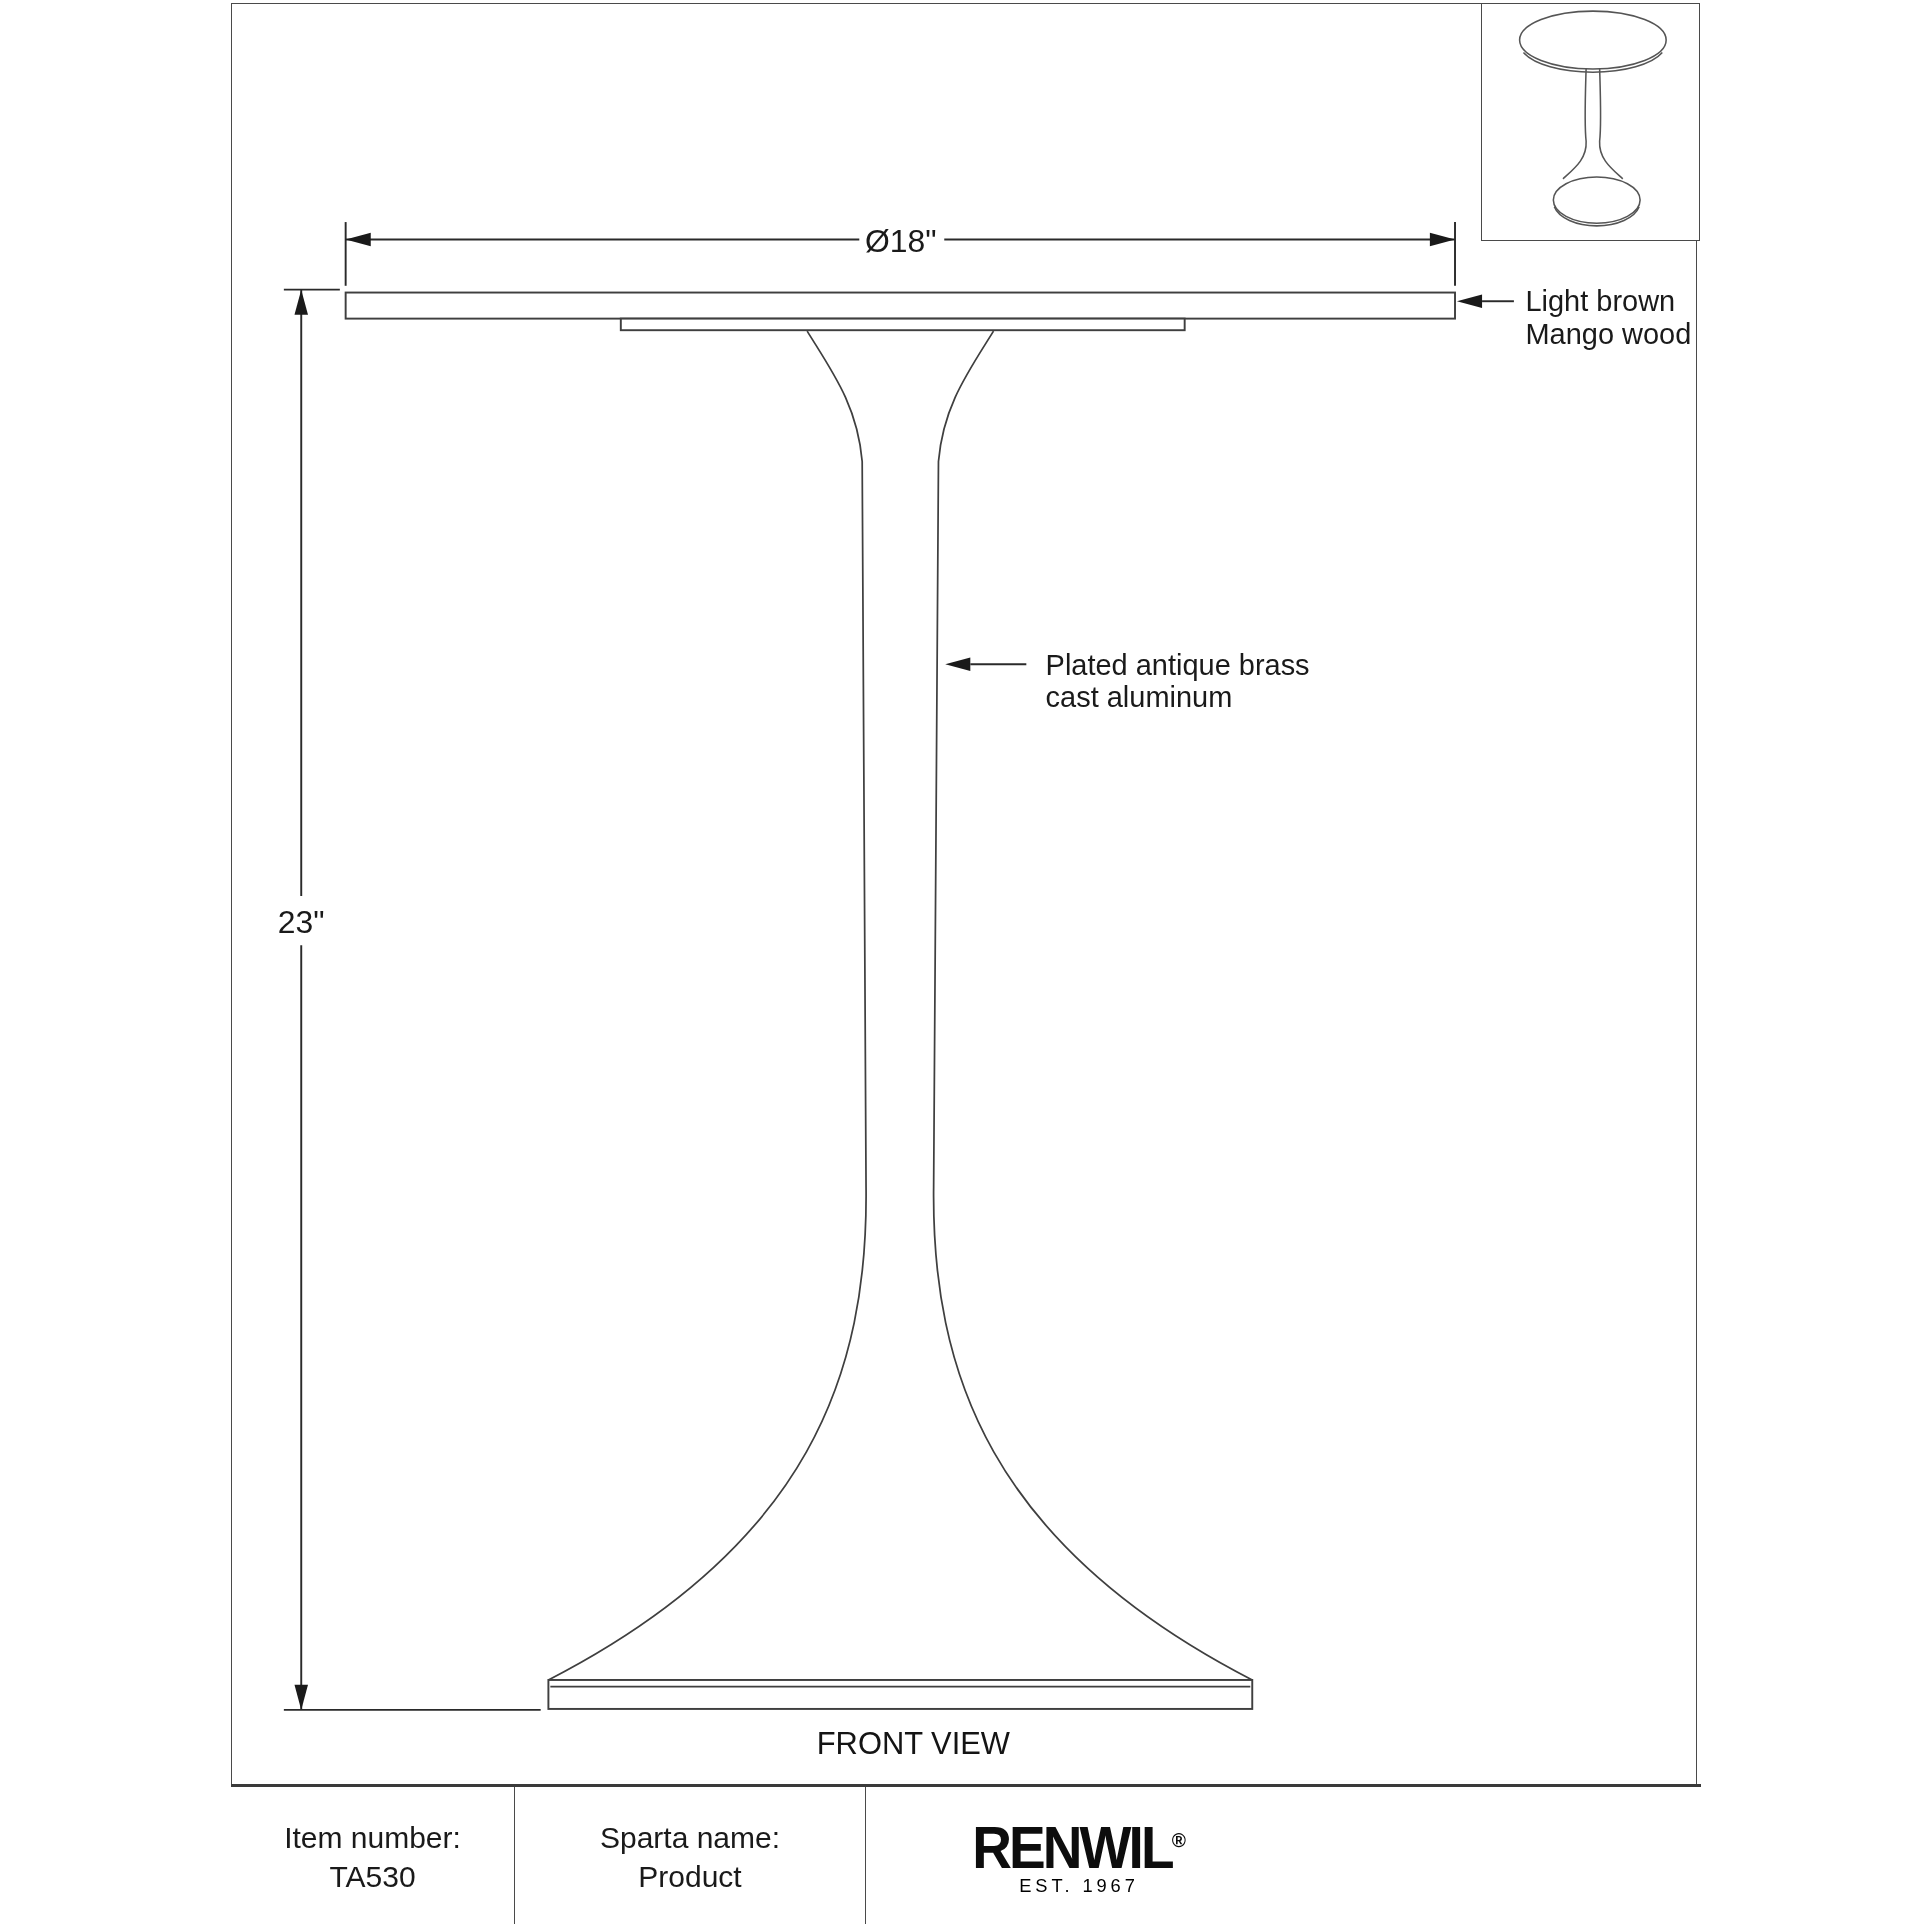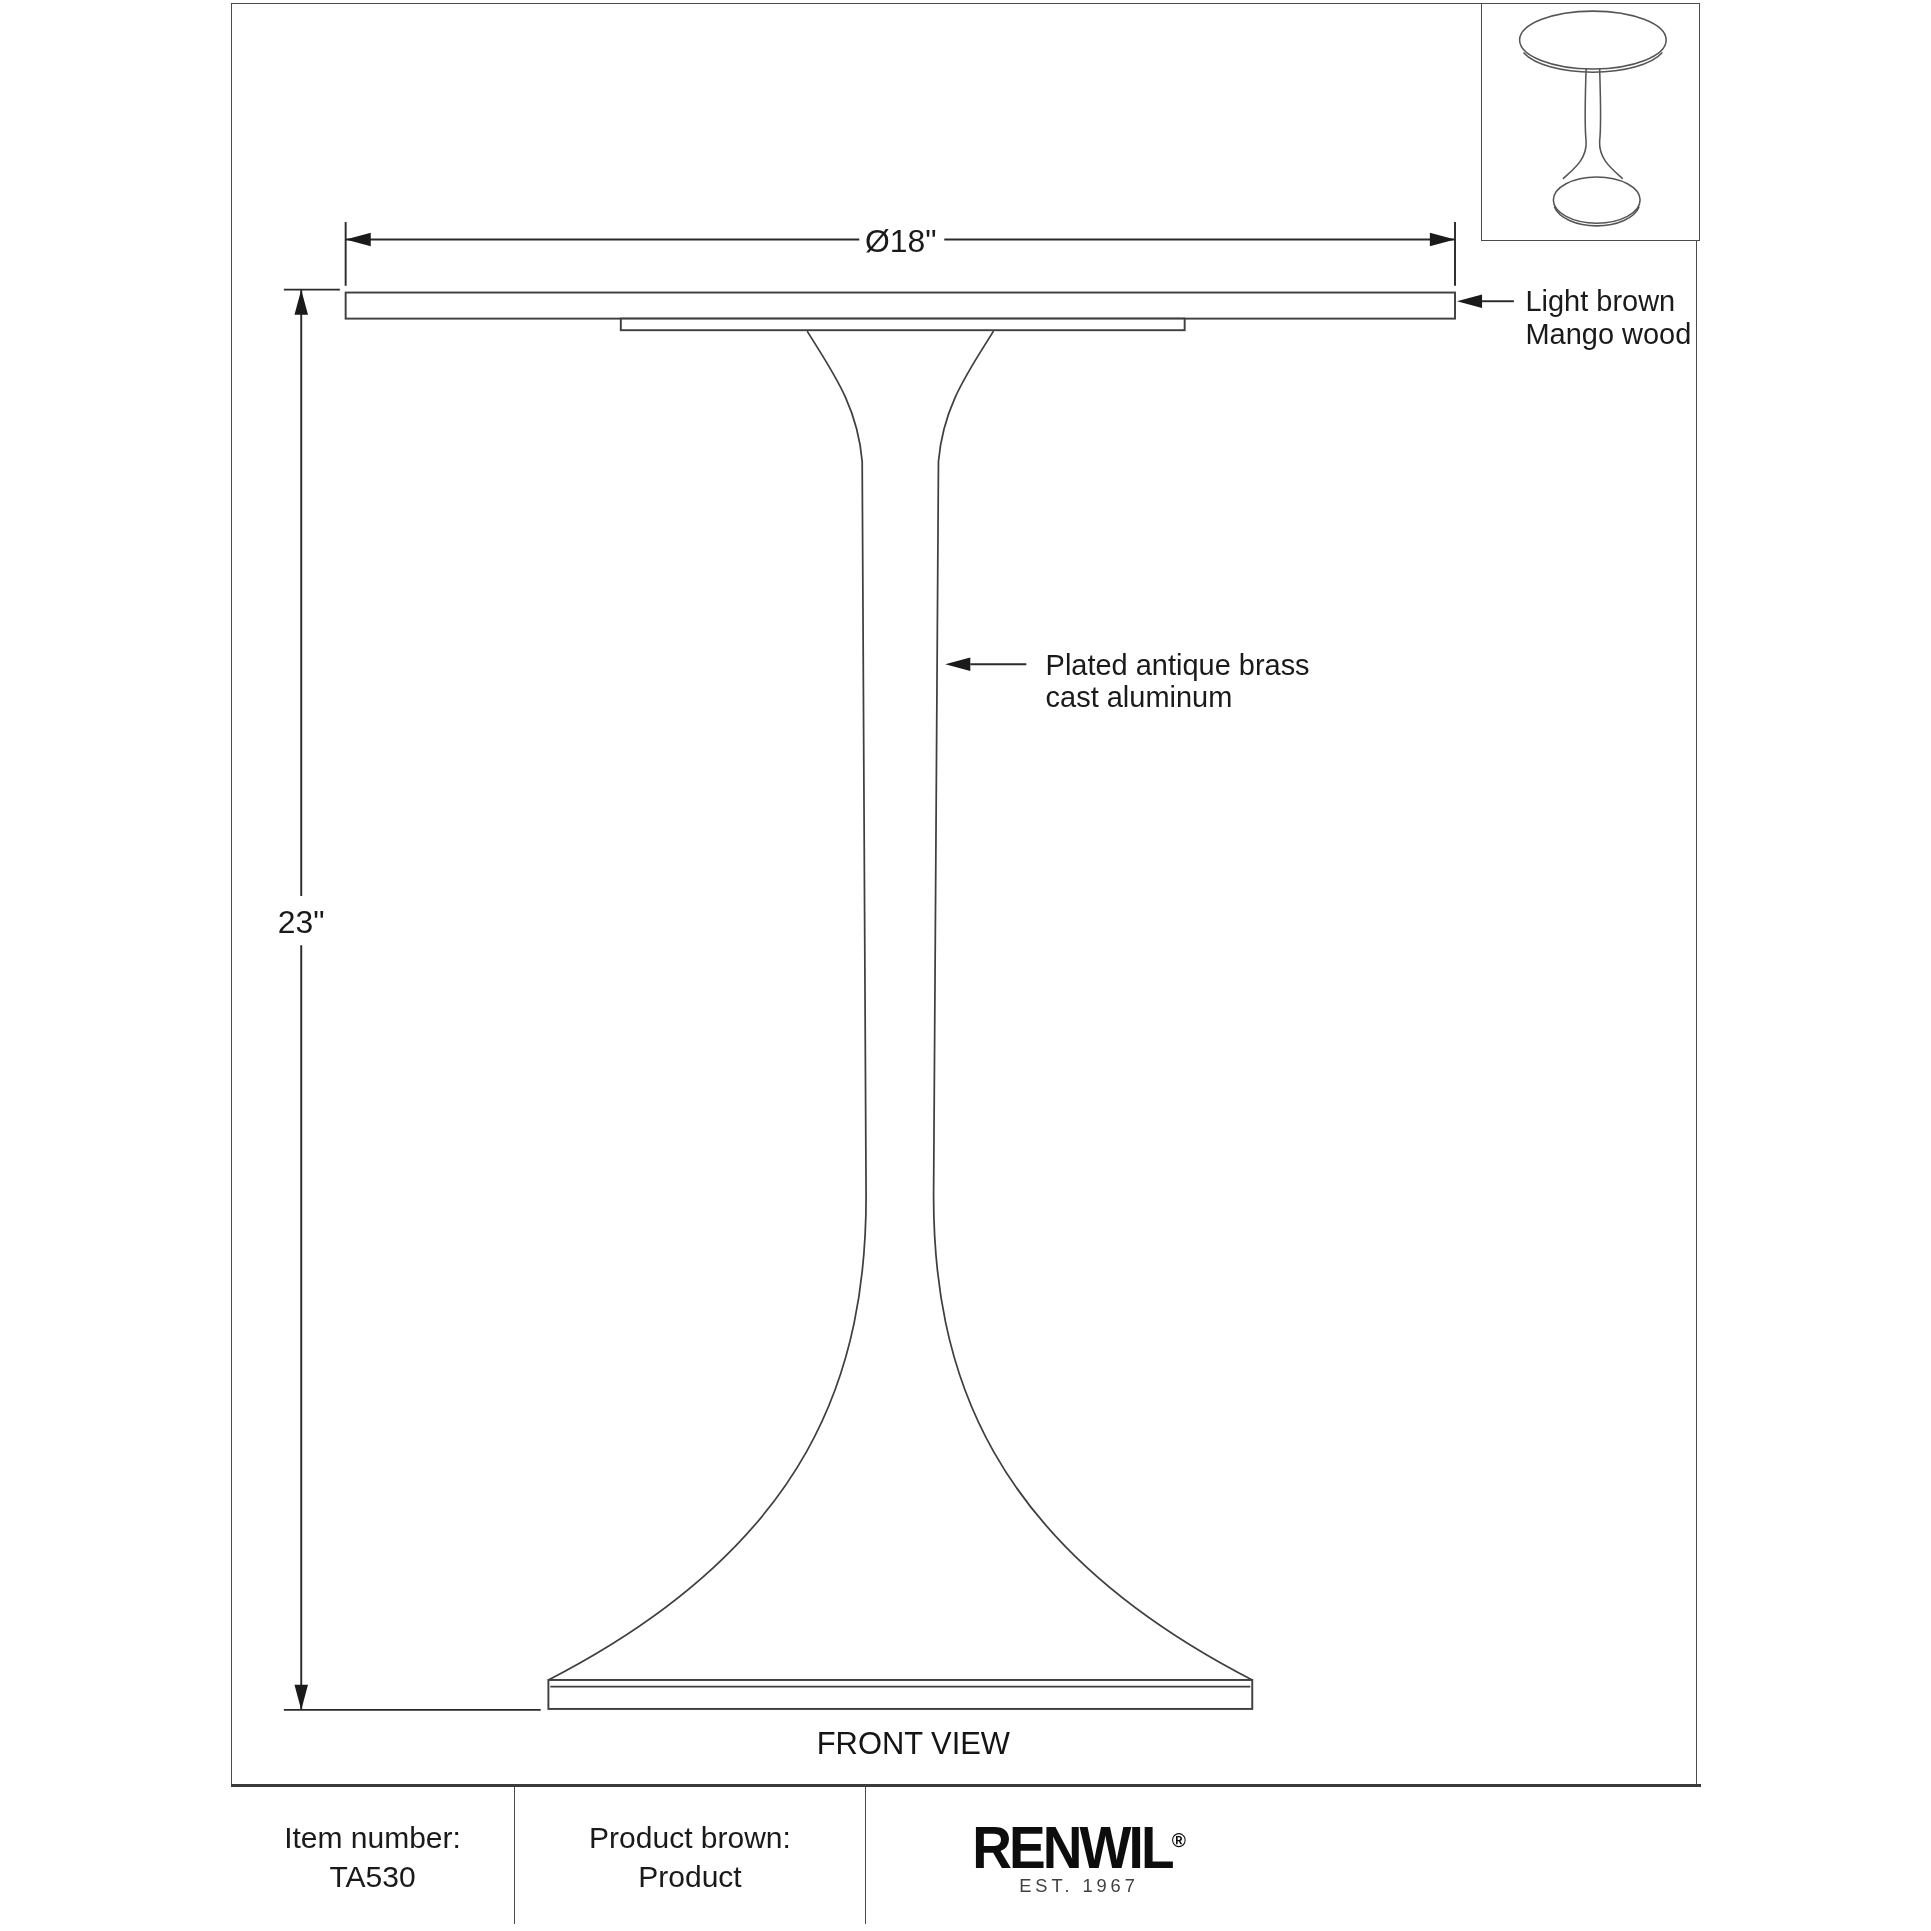--- a/index.html
+++ b/index.html
@@ -76,21 +76,21 @@
     font-size:19.3px;
     font-weight:700;
     vertical-align:super;
     letter-spacing:0;
   }
   .brand-est{
     font-size:18.3px;
     letter-spacing:3.9px;
     line-height:25px;
     margin-top:1.9px;
-    color:#404040;
+    color:#000000;
   }
 </style>
 </head>
 <body>
 
 <div class="page">
 
   <div class="outer-border"></div>
 
   <svg class="drawing" viewBox="0 0 2000 2000">
@@ -154,21 +154,21 @@
       <path class="tln" d="M 43 50 A 76 30 0 0 0 187 50"></path>
     </svg>
   </div>
 
   <div class="footer">
     <div class="cell cell-item">
       <div>Item number:</div>
       <div>TA530</div>
     </div>
     <div class="cell cell-product">
-      <div>Product brown:</div>
+      <div>Sparta name:</div>
       <div>Product</div>
     </div>
     <div class="cell cell-brand">
       <div class="brand-logo">
         <span>RENWIL</span><span class="reg">®</span>
       </div>
       <div class="brand-est">EST. 1967</div>
     </div>
   </div>
 

